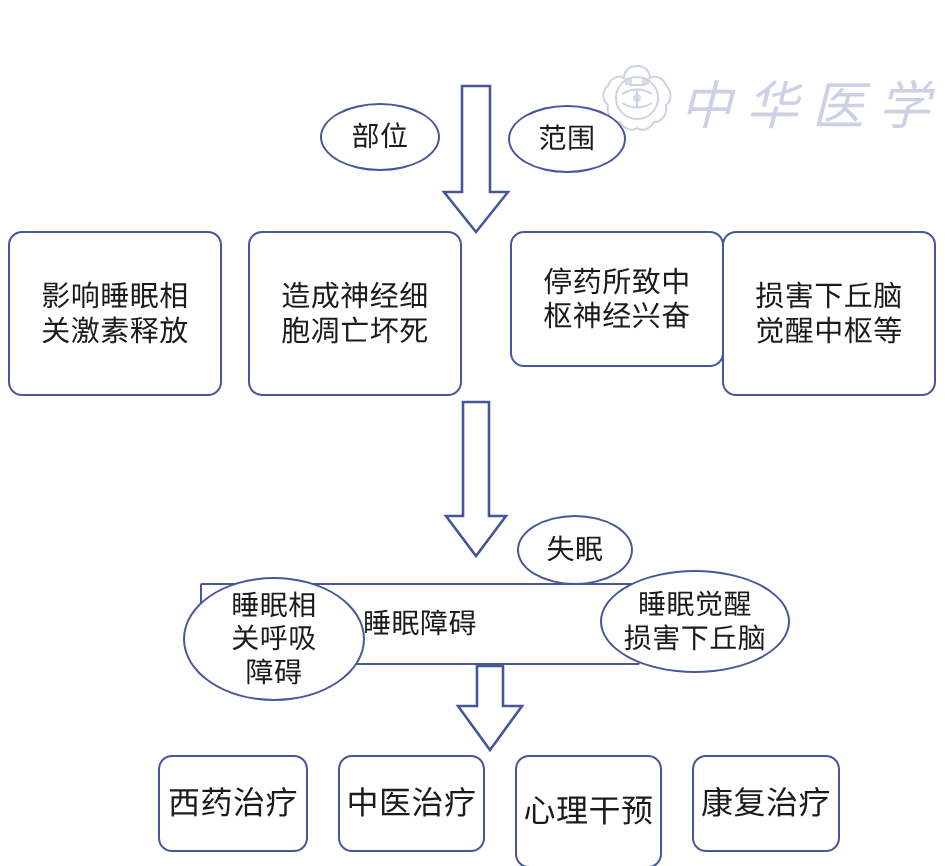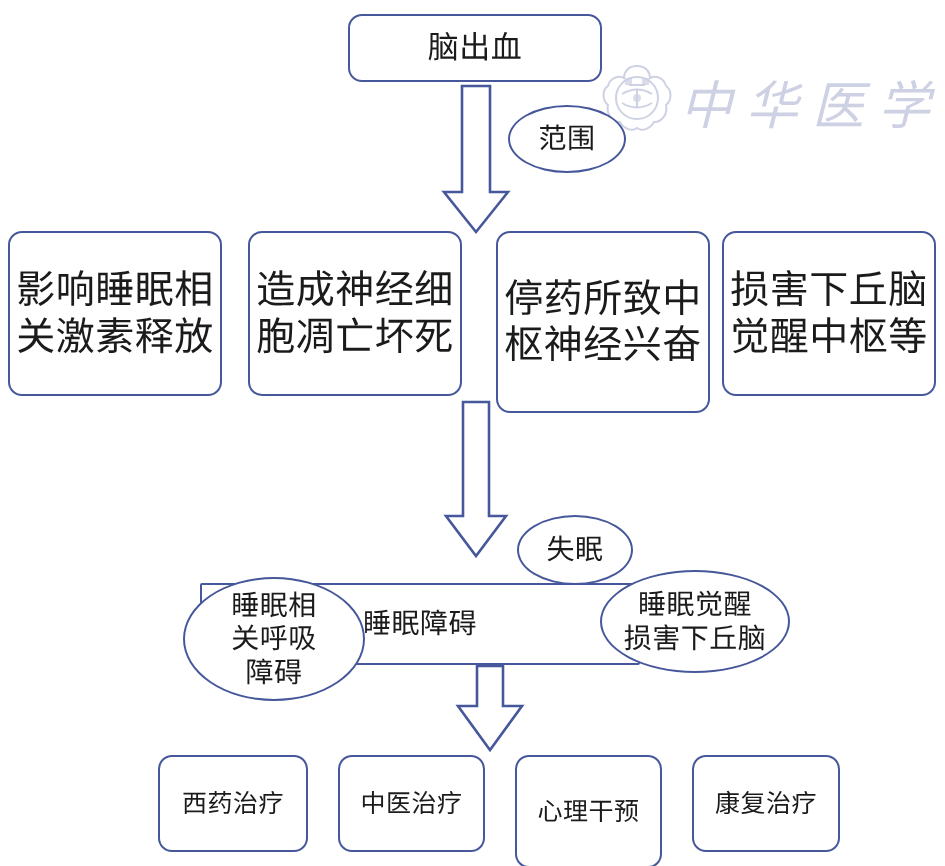--- a/index.html
+++ b/index.html
@@ -41,27 +41,27 @@
   .ellipse {
     border-radius: 50%;
   }
   .t-title {
     font-size: 31px;
   }
   .t-small-ellipse {
     font-size: 28px;
   }
   .t-box {
-    font-size: 39px;
+    font-size: 29px;
   }
   .t-mid {
     font-size: 28px;
   }
   .t-bottom {
-    font-size: 25px;
+    font-size: 32px;
   }
   .arrow {
     position: absolute;
   }
   .arrow svg {
     display: block;
     overflow: visible;
   }
   .watermark {
     position: absolute;
@@ -128,32 +128,32 @@
     <div class="arrow" style="left:450px; top:664px;">
       <svg width="80" height="92" viewBox="0 0 80 92">
         <path d="M27 2 L53 2 L53 42 L72 42 L40 86 L8 42 L27 42 Z" fill="#ffffff" stroke="#46589b" stroke-width="2.6" stroke-linejoin="miter"></path>
       </svg>
     </div>
 
   </div>
 
   <div class="layer-nodes">
 
-    <div class="node rect t-title" style="left:348px; top:14px; width:254px; height:68px;">脑出血</div>
 
+    <div class="node ellipse t-small-ellipse" style="left:320px; top:103px; width:120px; height:68px;">部位</div>
 
     <div class="node ellipse t-small-ellipse" style="left:508px; top:105px; width:118px; height:68px;">范围</div>
 
     <div class="node rect t-box" style="left:8px; top:231px; width:214px; height:165px;">影响睡眠相
 关激素释放</div>
 
     <div class="node rect t-box" style="left:248px; top:231px; width:214px; height:165px;">造成神经细
 胞凋亡坏死</div>
 
-    <div class="node rect t-box" style="left:496px; top:231px; width:214px; height:182px;">停药所致中
+    <div class="node rect t-box" style="left:510px; top:231px; width:214px; height:136px;">停药所致中
 枢神经兴奋</div>
 
     <div class="node rect t-box" style="left:722px; top:231px; width:214px; height:165px;">损害下丘脑
 觉醒中枢等</div>
 
 
     <div class="node ellipse t-small-ellipse" style="left:517px; top:515px; width:116px; height:70px;">失眠</div>
 
     <div class="node rect-sharp t-mid" style="left:200px; top:583px; width:440px; height:82px;">睡眠障碍</div>
 

